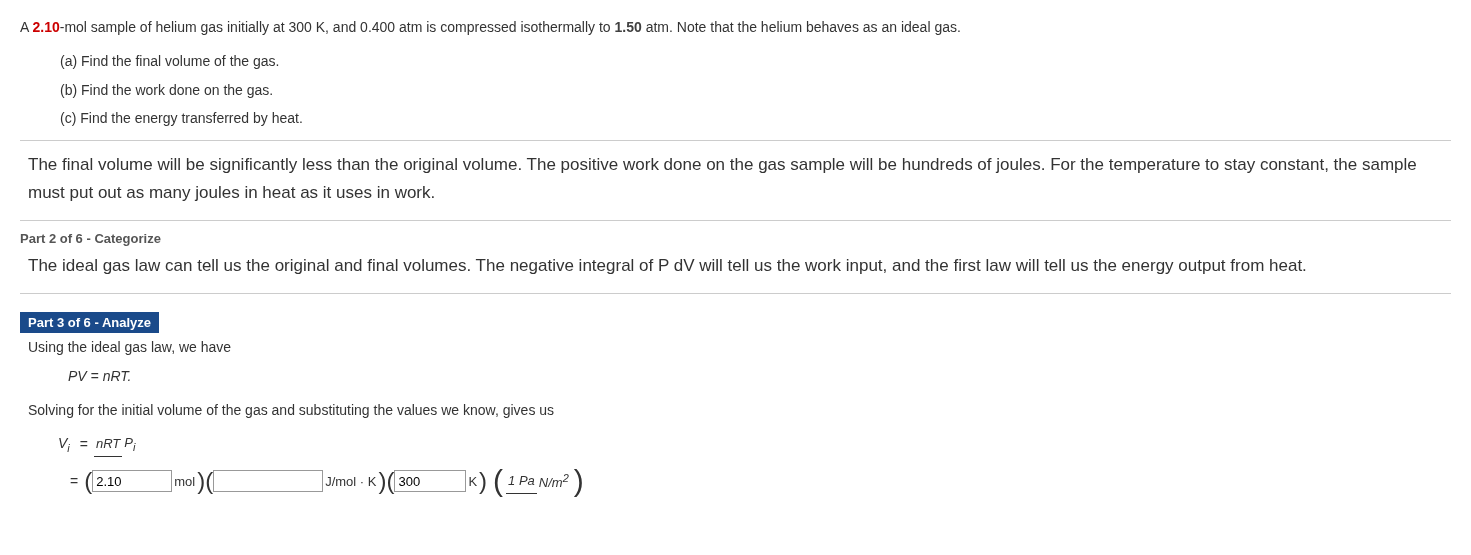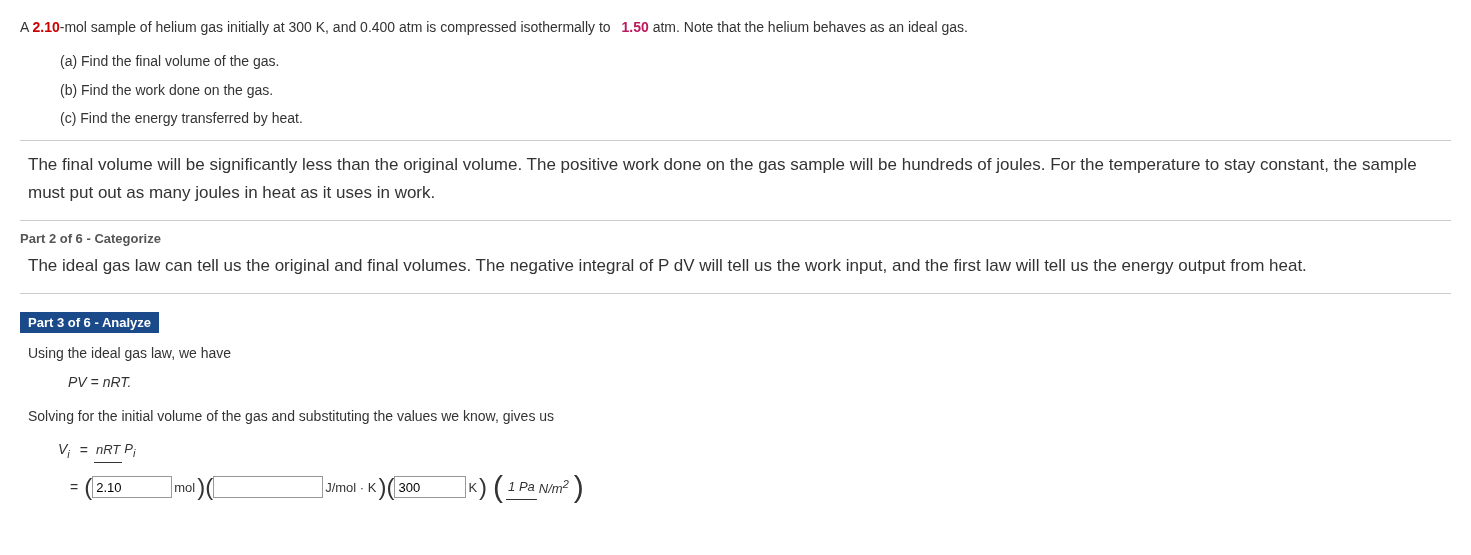--- a/index.html
+++ b/index.html
@@ -14,21 +14,21 @@
       background: #fff;
       padding: 16px 20px;
       width: 1471px;
       min-height: 555px;
     }
     .problem-intro {
       margin-bottom: 16px;
       line-height: 1.6;
     }
     .highlight-red { color: #cc0000; font-weight: bold; }
-    .highlight-blue { color: #be185d; font-weight: bold; margin-left: 7px; }
+    .highlight-blue { color: #404040; font-weight: bold; }
     .sub-item {
       margin-left: 40px;
       margin-bottom: 6px;
       line-height: 1.6;
     }
     .section {
       margin-bottom: 12px;
     }
     .divider {
       border: none;
@@ -49,21 +49,21 @@
       line-height: 1.7;
       font-size: 17px;
     }
     .part3-header {
       background-color: #1a4a8a;
       color: white;
       padding: 3px 8px;
       font-size: 13px;
       font-weight: bold;
       display: inline-block;
-      margin-bottom: 8px;
+      margin-bottom: 2px;
       margin-top: 8px;
     }
     .part3-body {
       margin-left: 8px;
       line-height: 1.8;
       font-size: 14px;
     }
     .formula-line {
       margin-left: 40px;
       margin-top: 4px;

